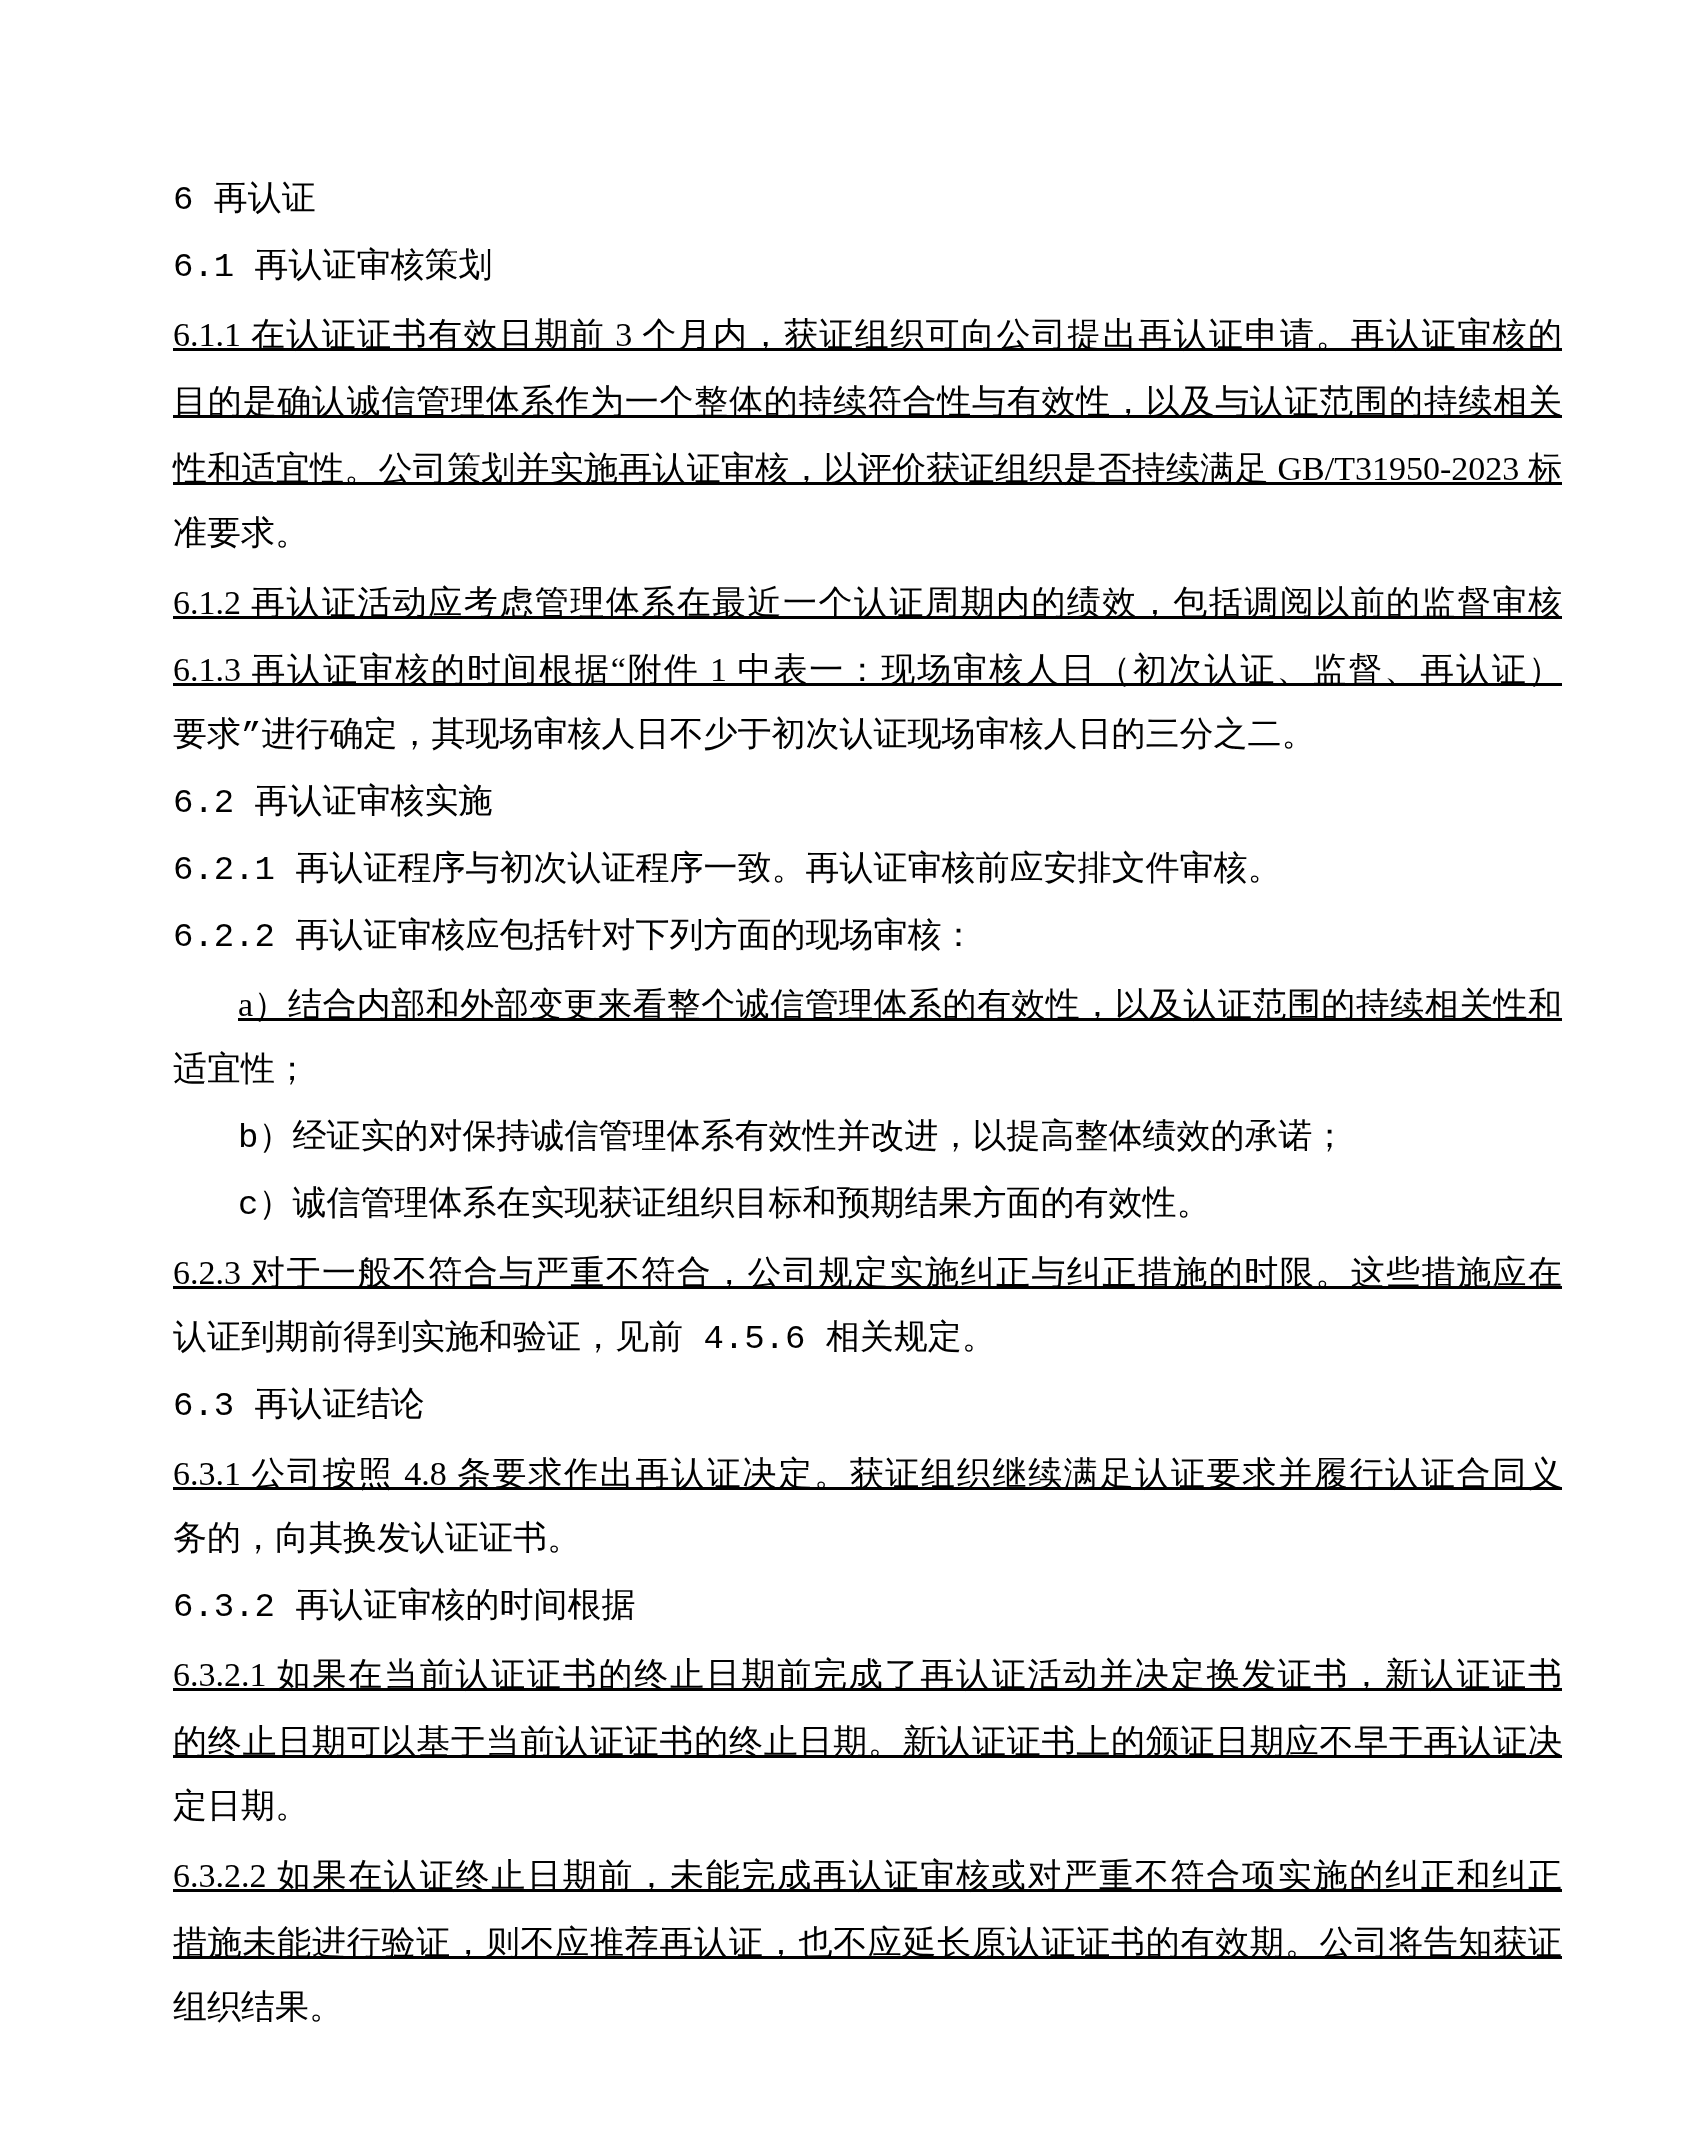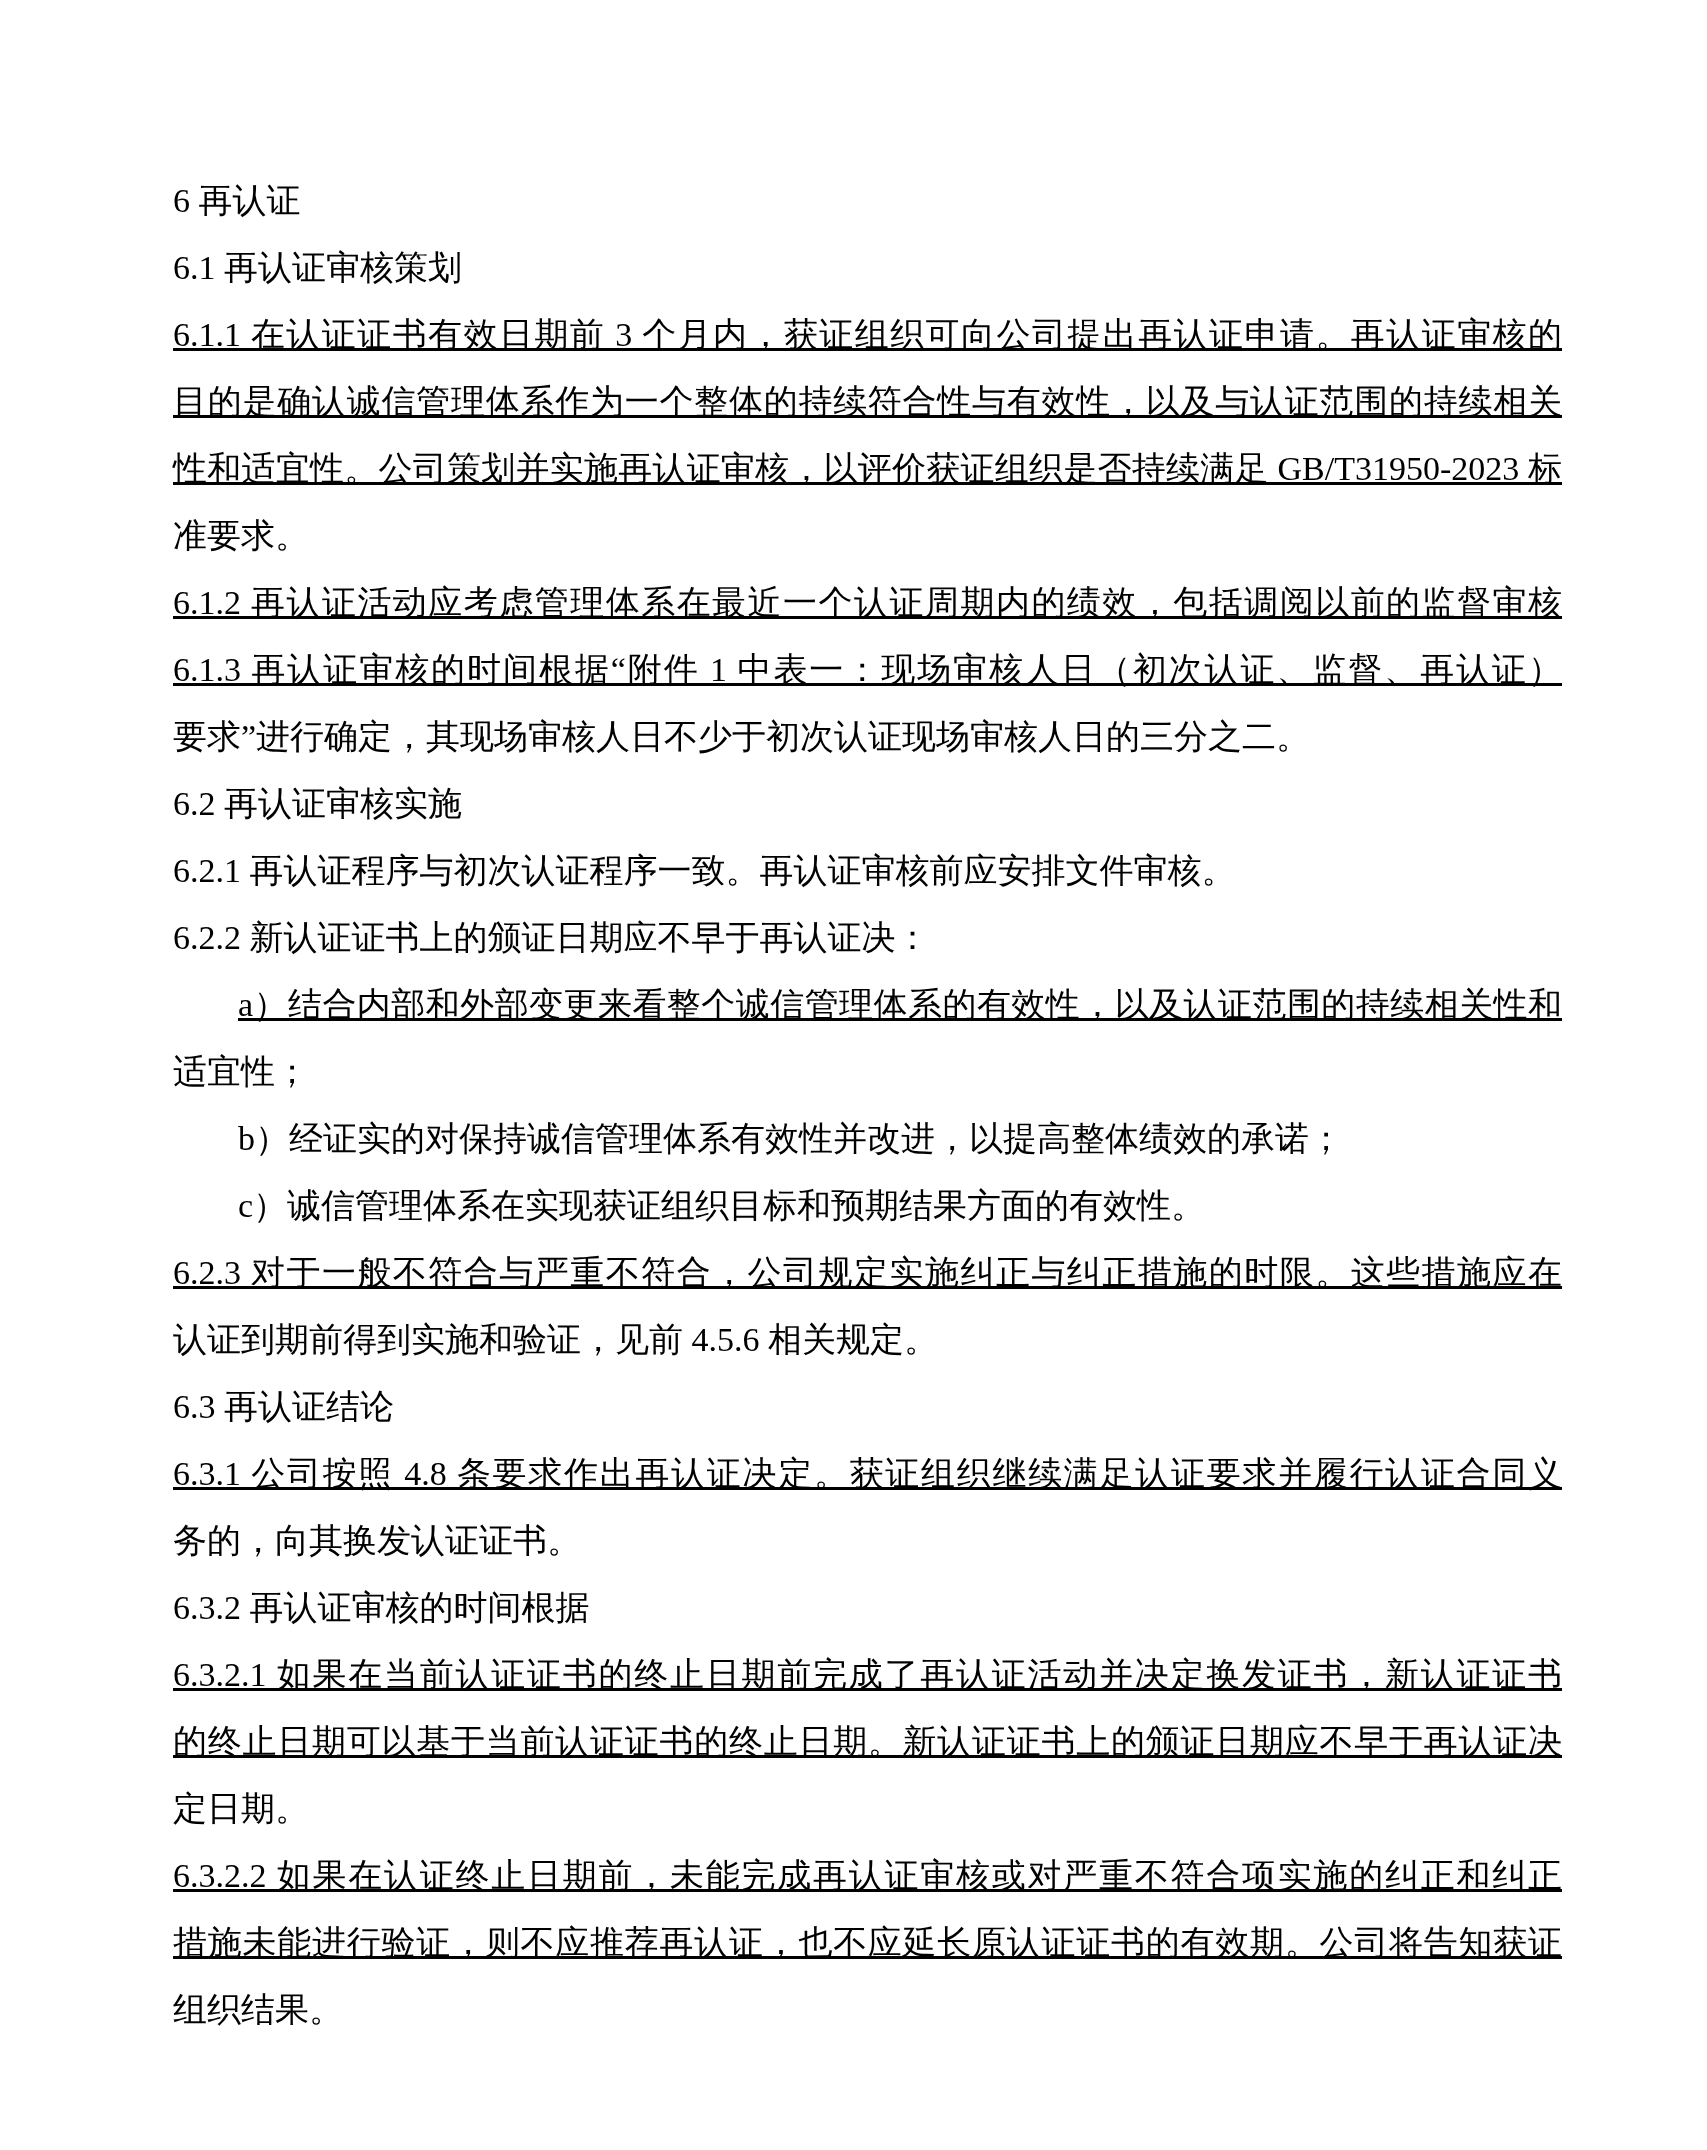--- a/index.html
+++ b/index.html
@@ -32,20 +32,21 @@
     text-align-last: left;
     color: #000000;
   }
   .fill {
     text-align: justify;
     text-align-last: justify;
     text-decoration: underline;
   }
   .end {
     text-align-last: left;
+    font-family: Liberation Mono, monospace;
   }
   .indent {
     text-indent: 65px;
   }
 </style>
 </head>
 <body>
 
 <div class="page">
   <div class="content">
@@ -53,21 +54,21 @@
     <div class="line end">6.1 再认证审核策划</div>
     <div class="line fill">6.1.1 在认证证书有效日期前 3 个月内，获证组织可向公司提出再认证申请。再认证审核的</div>
     <div class="line fill">目的是确认诚信管理体系作为一个整体的持续符合性与有效性，以及与认证范围的持续相关</div>
     <div class="line fill">性和适宜性。公司策划并实施再认证审核，以评价获证组织是否持续满足 GB/T31950-2023 标</div>
     <div class="line end">准要求。</div>
     <div class="line fill">6.1.2 再认证活动应考虑管理体系在最近一个认证周期内的绩效，包括调阅以前的监督审核</div>
     <div class="line fill">6.1.3 再认证审核的时间根据“附件 1 中表一：现场审核人日（初次认证、监督、再认证）</div>
     <div class="line end">要求”进行确定，其现场审核人日不少于初次认证现场审核人日的三分之二。</div>
     <div class="line end">6.2 再认证审核实施</div>
     <div class="line end">6.2.1 再认证程序与初次认证程序一致。再认证审核前应安排文件审核。</div>
-    <div class="line end">6.2.2 新认证证书上的颁证日期应不早于再认证决：</div>
+    <div class="line end">6.2.2 再认证审核应包括针对下列方面的现场审核：</div>
     <div class="line fill indent">a）结合内部和外部变更来看整个诚信管理体系的有效性，以及认证范围的持续相关性和</div>
     <div class="line end">适宜性；</div>
     <div class="line end indent">b）经证实的对保持诚信管理体系有效性并改进，以提高整体绩效的承诺；</div>
     <div class="line end indent">c）诚信管理体系在实现获证组织目标和预期结果方面的有效性。</div>
     <div class="line fill">6.2.3 对于一般不符合与严重不符合，公司规定实施纠正与纠正措施的时限。这些措施应在</div>
     <div class="line end">认证到期前得到实施和验证，见前 4.5.6 相关规定。</div>
     <div class="line end">6.3 再认证结论</div>
     <div class="line fill">6.3.1 公司按照 4.8 条要求作出再认证决定。获证组织继续满足认证要求并履行认证合同义</div>
     <div class="line end">务的，向其换发认证证书。</div>
     <div class="line end">6.3.2 再认证审核的时间根据</div>

